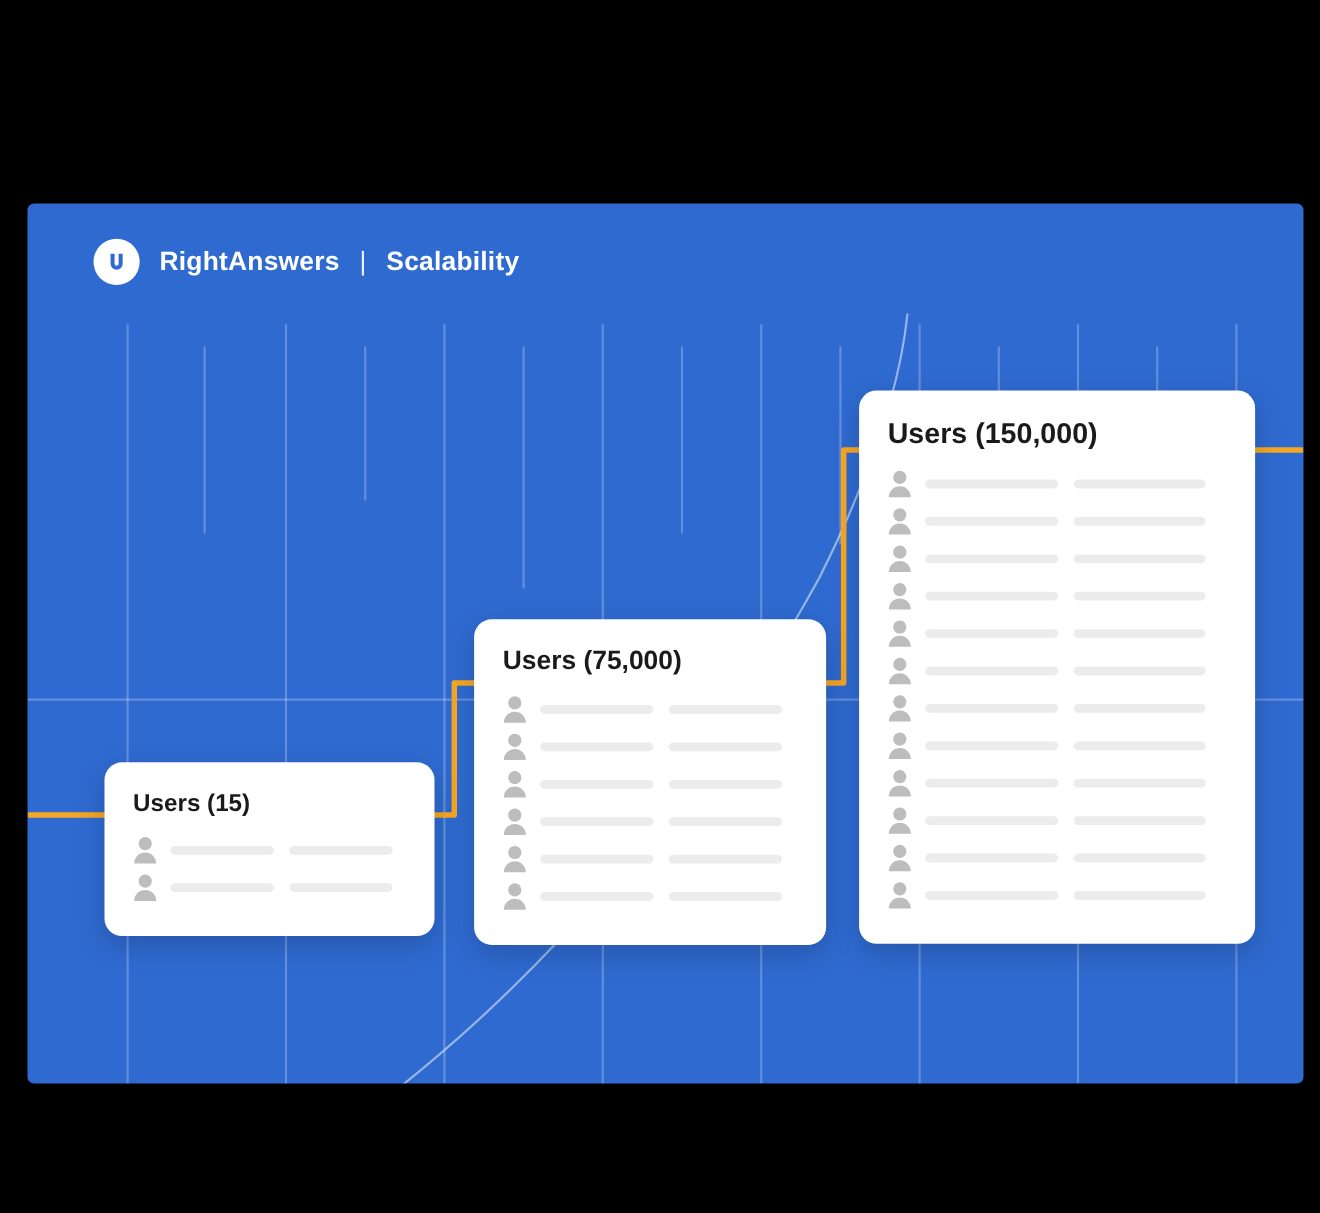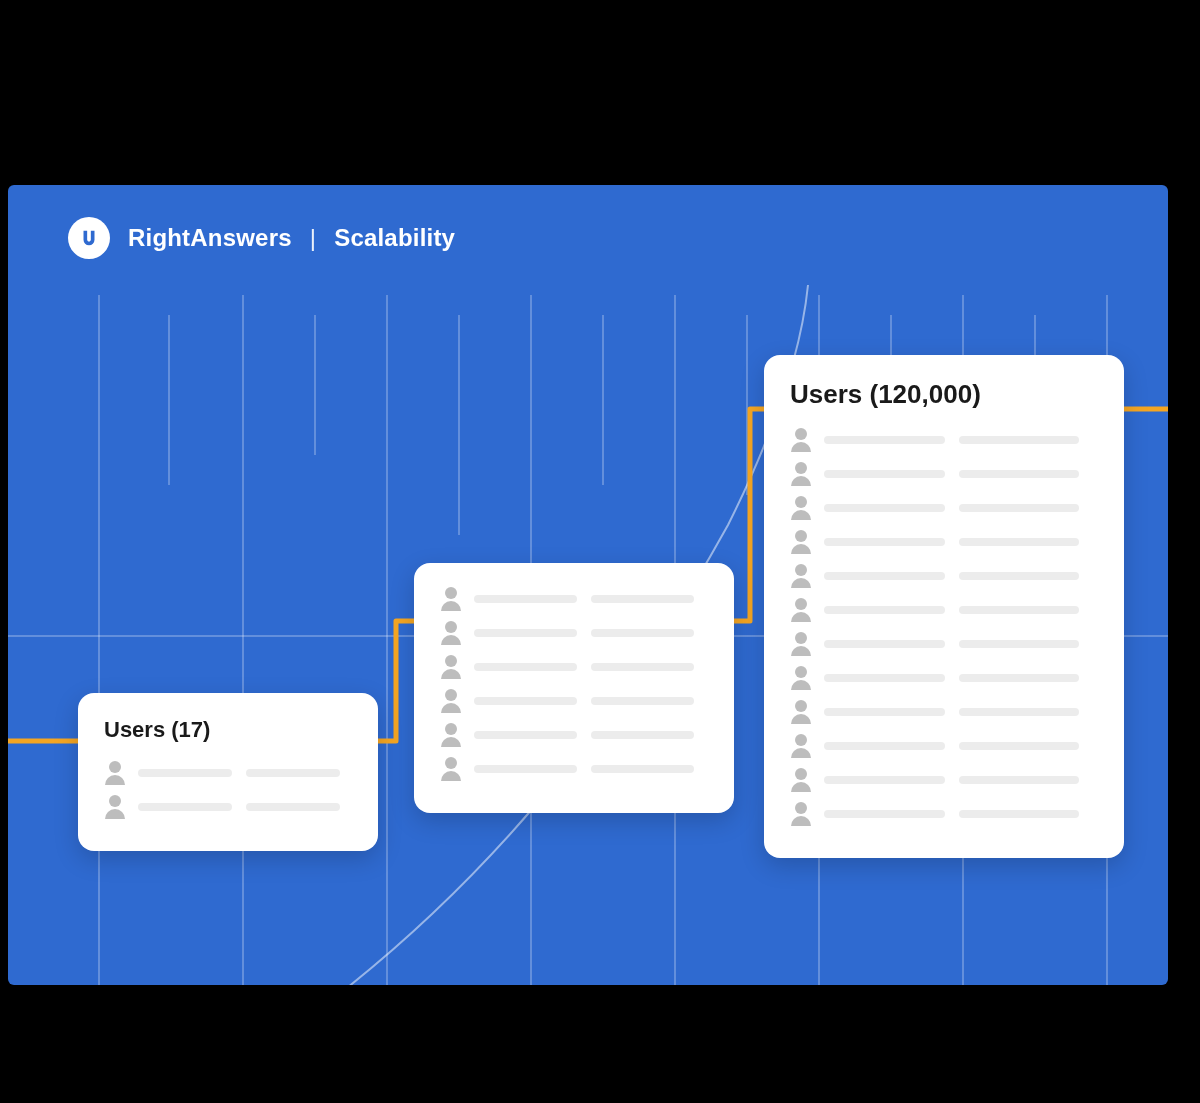--- a/index.html
+++ b/index.html
@@ -6,21 +6,21 @@
   body {
     width: 1200px;
     height: 1103px;
     background: #000;
     font-family: -apple-system, BlinkMacSystemFont, "Segoe UI", Helvetica, Arial, sans-serif;
     position: relative;
     overflow: hidden;
   }
   .canvas {
     position: absolute;
-    left: 8px;
+    left: 25px;
     top: 185px;
     width: 1160px;
     height: 800px;
     background: #2f6ad0;
     border-radius: 6px;
     overflow: hidden;
     padding-left: 47px;
   }
   
   .grid {
@@ -183,21 +183,21 @@
     <span>RightAnswers</span>
     <span class="divider">|</span>
     <span style="font-weight:700">Scalability</span>
   </div>
 
   <svg class="stepline" viewBox="0 0 1160 800" preserveAspectRatio="none">
     <path d="M 0 556 L 388 556 L 388 436 L 742 436 L 742 224 L 1160 224" stroke="#f5a623" stroke-width="5" fill="none" stroke-linejoin="round"></path>
   </svg>
 
   <div class="card small">
-    <div class="title">Users (17)</div>
+    <div class="title">Users (15)</div>
     <div class="rows">
         <div class="row">
           <div class="avatar">
             <div class="head"></div>
             <div class="body"></div>
           </div>
           <div class="lines">
             <div class="bar"></div>
             <div class="bar"></div>
           </div>
@@ -209,20 +209,21 @@
           </div>
           <div class="lines">
             <div class="bar"></div>
             <div class="bar"></div>
           </div>
         </div>
       </div>
   </div>
 
   <div class="card medium">
+    <div class="title">Users (75,000)</div>
     <div class="rows">
         <div class="row">
           <div class="avatar">
             <div class="head"></div>
             <div class="body"></div>
           </div>
           <div class="lines">
             <div class="bar"></div>
             <div class="bar"></div>
           </div>
@@ -274,21 +275,21 @@
           </div>
           <div class="lines">
             <div class="bar"></div>
             <div class="bar"></div>
           </div>
         </div>
       </div>
   </div>
 
   <div class="card large">
-    <div class="title">Users (120,000)</div>
+    <div class="title">Users (150,000)</div>
     <div class="rows">
         <div class="row">
           <div class="avatar">
             <div class="head"></div>
             <div class="body"></div>
           </div>
           <div class="lines">
             <div class="bar"></div>
             <div class="bar"></div>
           </div>

